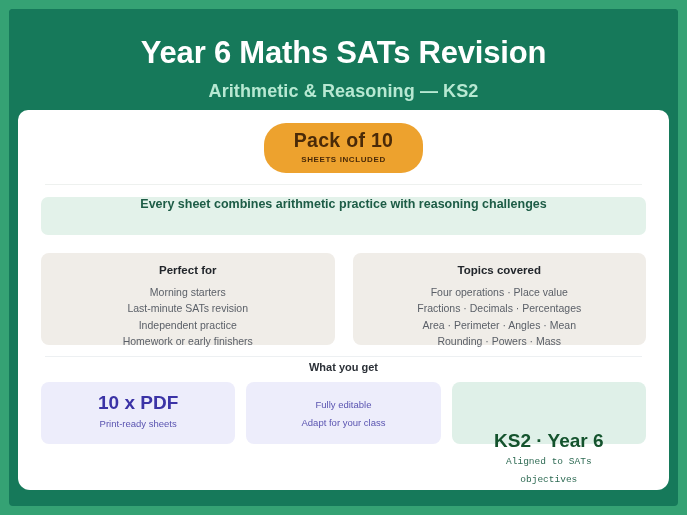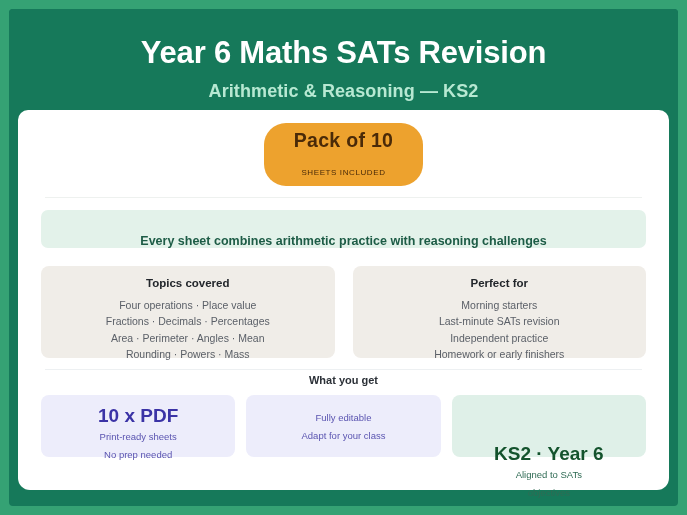--- a/index.html
+++ b/index.html
@@ -84,42 +84,42 @@
   }
   #badge-title {
     display: block;
     font-size: 19.5px;
     font-weight: bold;
     color: #4a2a08;
     letter-spacing: 0.3px;
   }
   #badge-sub {
     display: block;
-    margin-top: 18px;
+    margin-top: 5px;
     font-size: 8px;
-    font-weight: normal;
+    font-weight: bold;
     color: #4a2a08;
     letter-spacing: 0.6px;
   }
 
   .divider {
     height: 1px;
     background: #eef1ef;
     margin: 11px 8px 0 8px;
   }
   .divider.gray { background: #edf0f2; }
 
   
   #highlight-strip {
     margin: 12px 4px 18px 4px;
     background: #e3f2ea;
     border-radius: 7px;
     height: 38px;
     display: flex;
-    align-items: flex-end;
+    align-items: flex-start;
     justify-content: center;
   }
   #highlight-text {
     font-size: 12.5px;
     font-weight: bold;
     color: #1d5c46;
   }
 
   
   #info-row {
@@ -177,21 +177,21 @@
     line-height: 1;
   }
   .get-card.purple .get-title { color: #3b33a6; }
   .get-card.green  .get-title { color: #14532d; margin-top: 38px; }
   .get-line {
     font-size: 9.5px;
     line-height: 13.5px;
     margin-top: 5px;
   }
   .get-card.purple .get-line { color: #5a54b0; }
-  .get-card.green  .get-line { color: #2f6b54; }
+  .get-card.green  .get-line { color: #2f6b54; font-family: Liberation Mono, monospace; }
 </style>
 </head>
 <body>
 
 <div id="poster">
   <div id="poster-inner">
 
     <div id="header">
       <h1 id="poster-title">Year 6 Maths SATs Revision</h1>
       <div id="poster-subtitle">Arithmetic &amp; Reasoning — KS2</div>
@@ -206,45 +206,44 @@
         </div>
       </div>
 
       <div class="divider"></div>
 
       <div id="highlight-strip">
         <span id="highlight-text">Every sheet combines arithmetic practice with reasoning challenges</span>
       </div>
 
       <div id="info-row">
+        <div class="info-card">
+          <div class="info-card-title">Perfect for</div>
+          <div class="info-card-line">Morning starters</div>
+          <div class="info-card-line">Last-minute SATs revision</div>
+          <div class="info-card-line">Independent practice</div>
+          <div class="info-card-line">Homework or early finishers</div>
+        </div>
         <div class="info-card">
           <div class="info-card-title">Topics covered</div>
           <div class="info-card-line">Four operations · Place value</div>
           <div class="info-card-line">Fractions · Decimals · Percentages</div>
           <div class="info-card-line">Area · Perimeter · Angles · Mean</div>
           <div class="info-card-line">Rounding · Powers · Mass</div>
         </div>
-        <div class="info-card">
-          <div class="info-card-title">Perfect for</div>
-          <div class="info-card-line">Morning starters</div>
-          <div class="info-card-line">Last-minute SATs revision</div>
-          <div class="info-card-line">Independent practice</div>
-          <div class="info-card-line">Homework or early finishers</div>
-        </div>
       </div>
 
       <div class="divider gray"></div>
 
       <div id="whatyouget-label">What you get</div>
 
       <div id="get-row">
         <div class="get-card purple">
           <div class="get-title">10 x PDF</div>
           <div class="get-line">Print-ready sheets</div>
-          <div class="get-line">No prep needed</div>
         </div>
         <div class="get-card purple">
           <div class="get-line">Fully editable</div>
           <div class="get-line">Adapt for your class</div>
         </div>
         <div class="get-card green">
           <div class="get-title">KS2 · Year 6</div>
           <div class="get-line">Aligned to SATs</div>
           <div class="get-line">objectives</div>
         </div>

